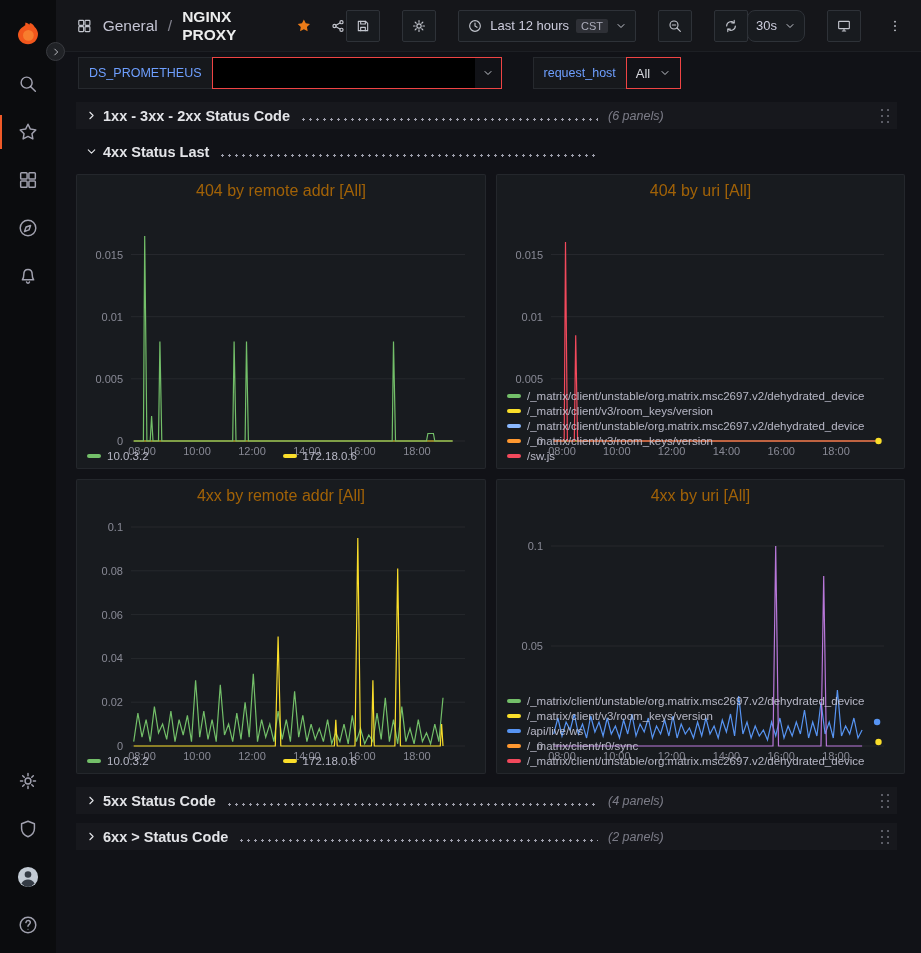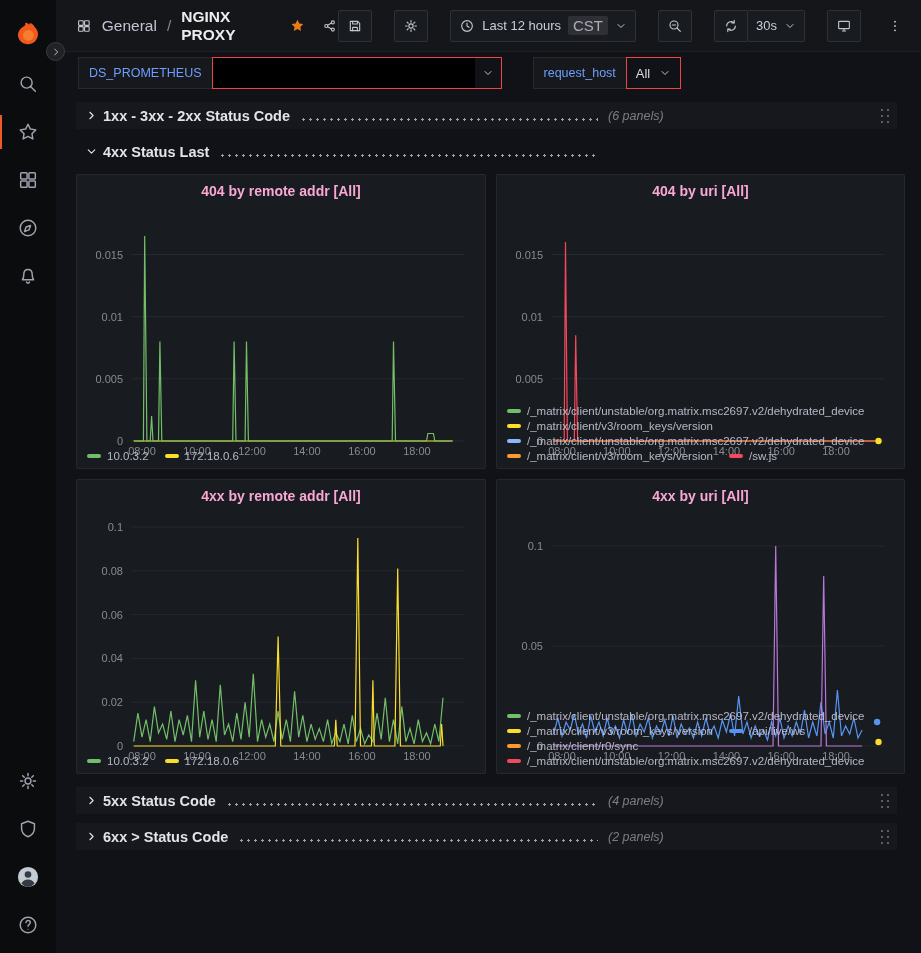--- a/index.html
+++ b/index.html
@@ -61,22 +61,22 @@
   .share-ic { margin-left: 8px; cursor: pointer; }
 
   .tb-right { display: flex; align-items: center; gap: 22px; }
   .btn {
     height: 32px; min-width: 32px; display: flex; align-items: center; gap: 7px;
     background: #181b1f; border: 1px solid #2e3238; border-radius: 2px;
     color: #ccccdc; font-size: 13px; padding: 0 8px; cursor: pointer; white-space: nowrap;
   }
   .btn.icon-only { width: 34px; justify-content: center; padding: 0; }
   .btn-group { display: flex; }
-  .btn-group .btn + .btn { margin-left: -1px; }
-  .cst-badge { font-size: 15px; padding: 1px 5px; background: rgba(204,204,220,0.12); border-radius: 2px; color: rgba(204,204,220,0.8); }
+  .btn-group .btn + .btn { margin-left: -1px; border-radius: 8px; }
+  .cst-badge { font-size: 11px; padding: 1px 5px; background: rgba(204,204,220,0.12); border-radius: 2px; color: rgba(204,204,220,0.8); }
   .kebab-btn { border: none; background: transparent; width: 24px; min-width: 24px; justify-content: center; padding: 0; }
 
   
   .varbar { flex: 0 0 42px; display: flex; align-items: center; gap: 31px; padding: 0 14px 0 22px; }
   .var-group { display: flex; align-items: stretch; height: 32px; }
   .var-label {
     display: flex; align-items: center; padding: 0 10px;
     border: 1px solid #26292e; background: #16181c;
     color: #6e9fff; font-size: 12.5px; font-weight: 500; white-space: nowrap;
   }
@@ -103,26 +103,26 @@
     margin-left: auto; width: 11px; height: 17px; cursor: grab;
     background-image: radial-gradient(circle, rgba(204,204,220,0.38) 1.2px, transparent 1.5px);
     background-size: 6px 6px;
   }
 
   .grid { display: grid; grid-template-columns: 1fr 1fr; gap: 10px; margin-bottom: 13px; }
   .panel {
     height: 295px; background: #181b1f; border: 1px solid rgba(204,204,220,0.07);
     border-radius: 2px; padding: 4px 10px 6px; display: flex; flex-direction: column;
   }
-  .panel-title { text-align: center; font-size: 14px; font-weight: 700; color: #f9a8d4; height: 24px; line-height: 24px; cursor: pointer; white-space: nowrap; overflow: hidden; }
+  .panel-title { text-align: center; font-size: 16px; font-weight: 400; color: #a16207; height: 24px; line-height: 24px; cursor: pointer; white-space: nowrap; overflow: hidden; }
   .chart-host { flex: 1; min-height: 0; }
   .chart-host svg text { font-family: "Liberation Sans", sans-serif; font-size: 11px; fill: rgba(204,204,220,0.62); }
   .legend {
     display: flex; flex-wrap: wrap; column-gap: 16px; row-gap: 3px;
-    overflow: hidden; font-size: 11.5px; color: rgba(204,204,220,0.88); margin-top: 3px;
+    overflow: hidden; font-size: 11.5px; color: rgba(204,204,220,0.88); margin-top: 3px; flex-direction: column;
   }
   .legend.sm { max-height: 18px; }
   .legend.lg { max-height: 79px; }
   .legend-item { display: flex; align-items: center; gap: 6px; white-space: nowrap; cursor: pointer; }
   .swatch { width: 14px; height: 4px; border-radius: 2px; flex: 0 0 auto; }
 </style>
 </head>
 <body>
 
 <aside class="sidebar">

